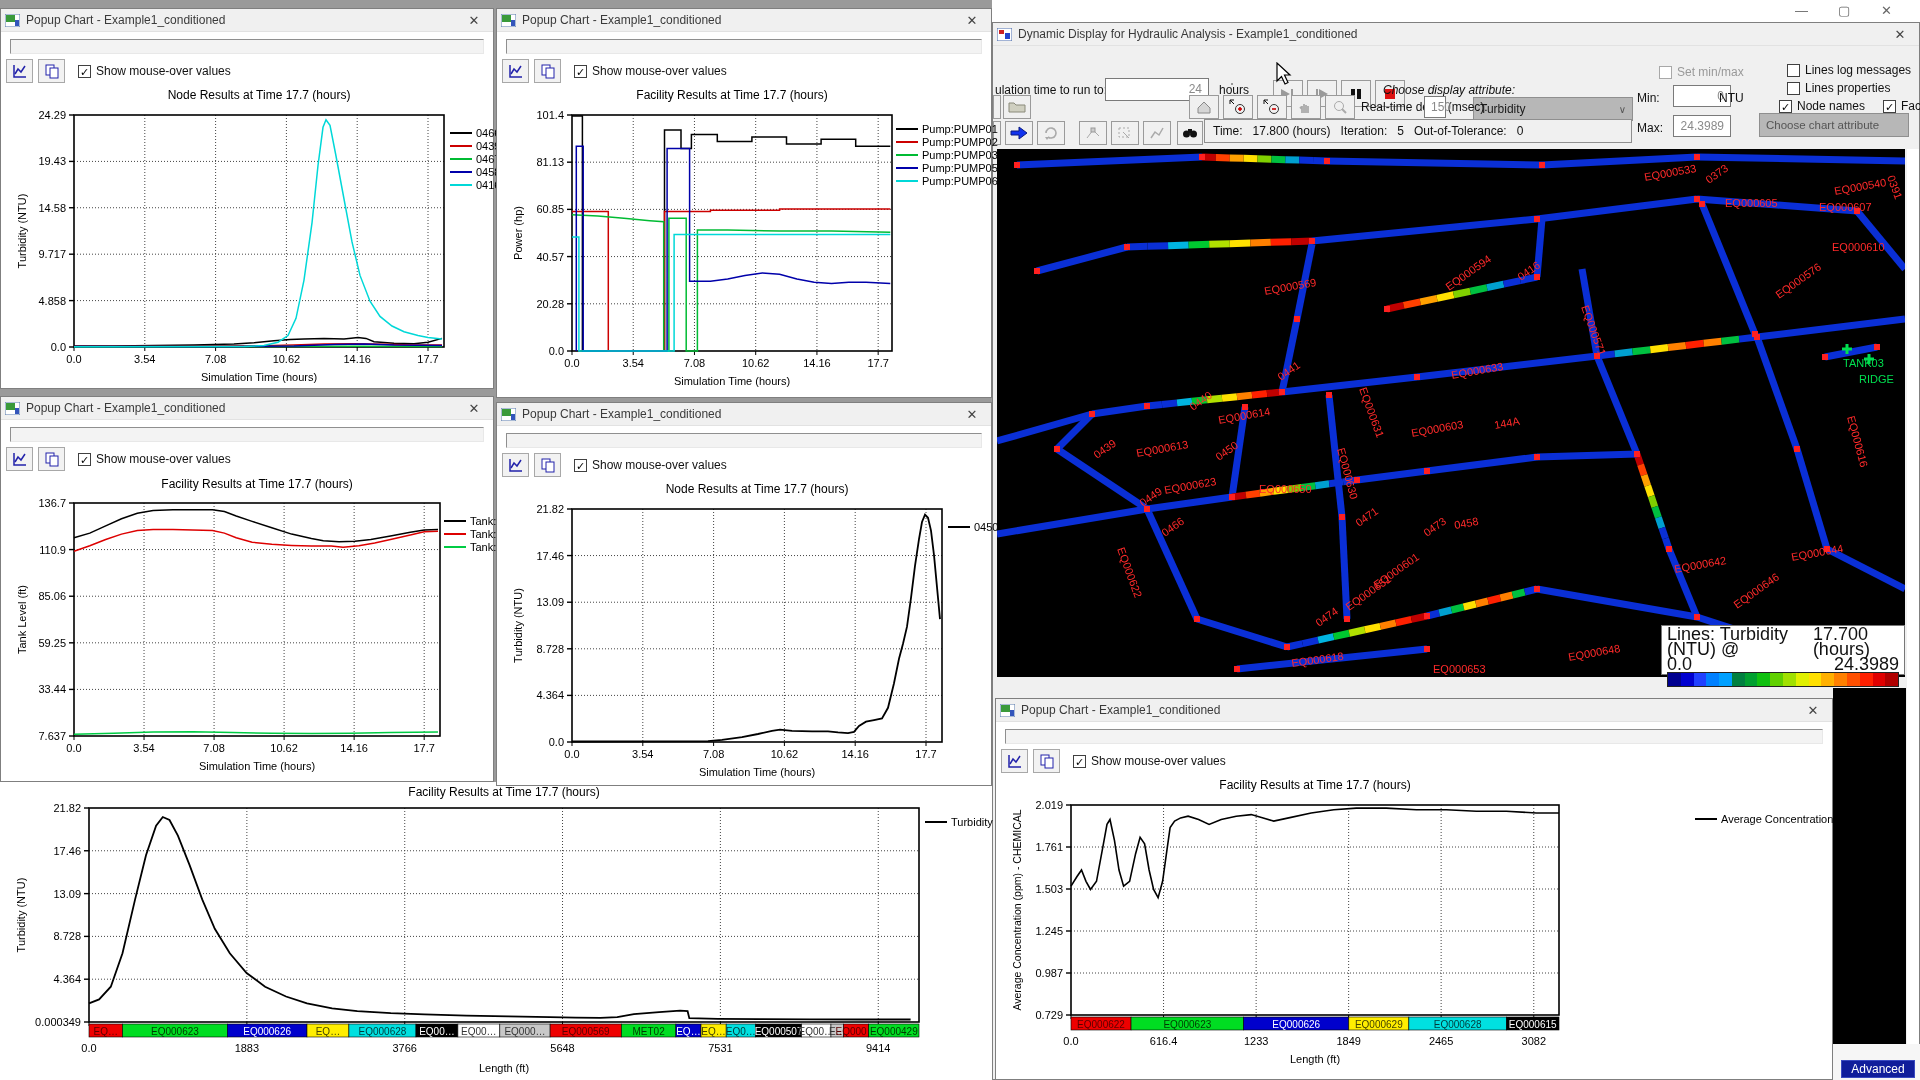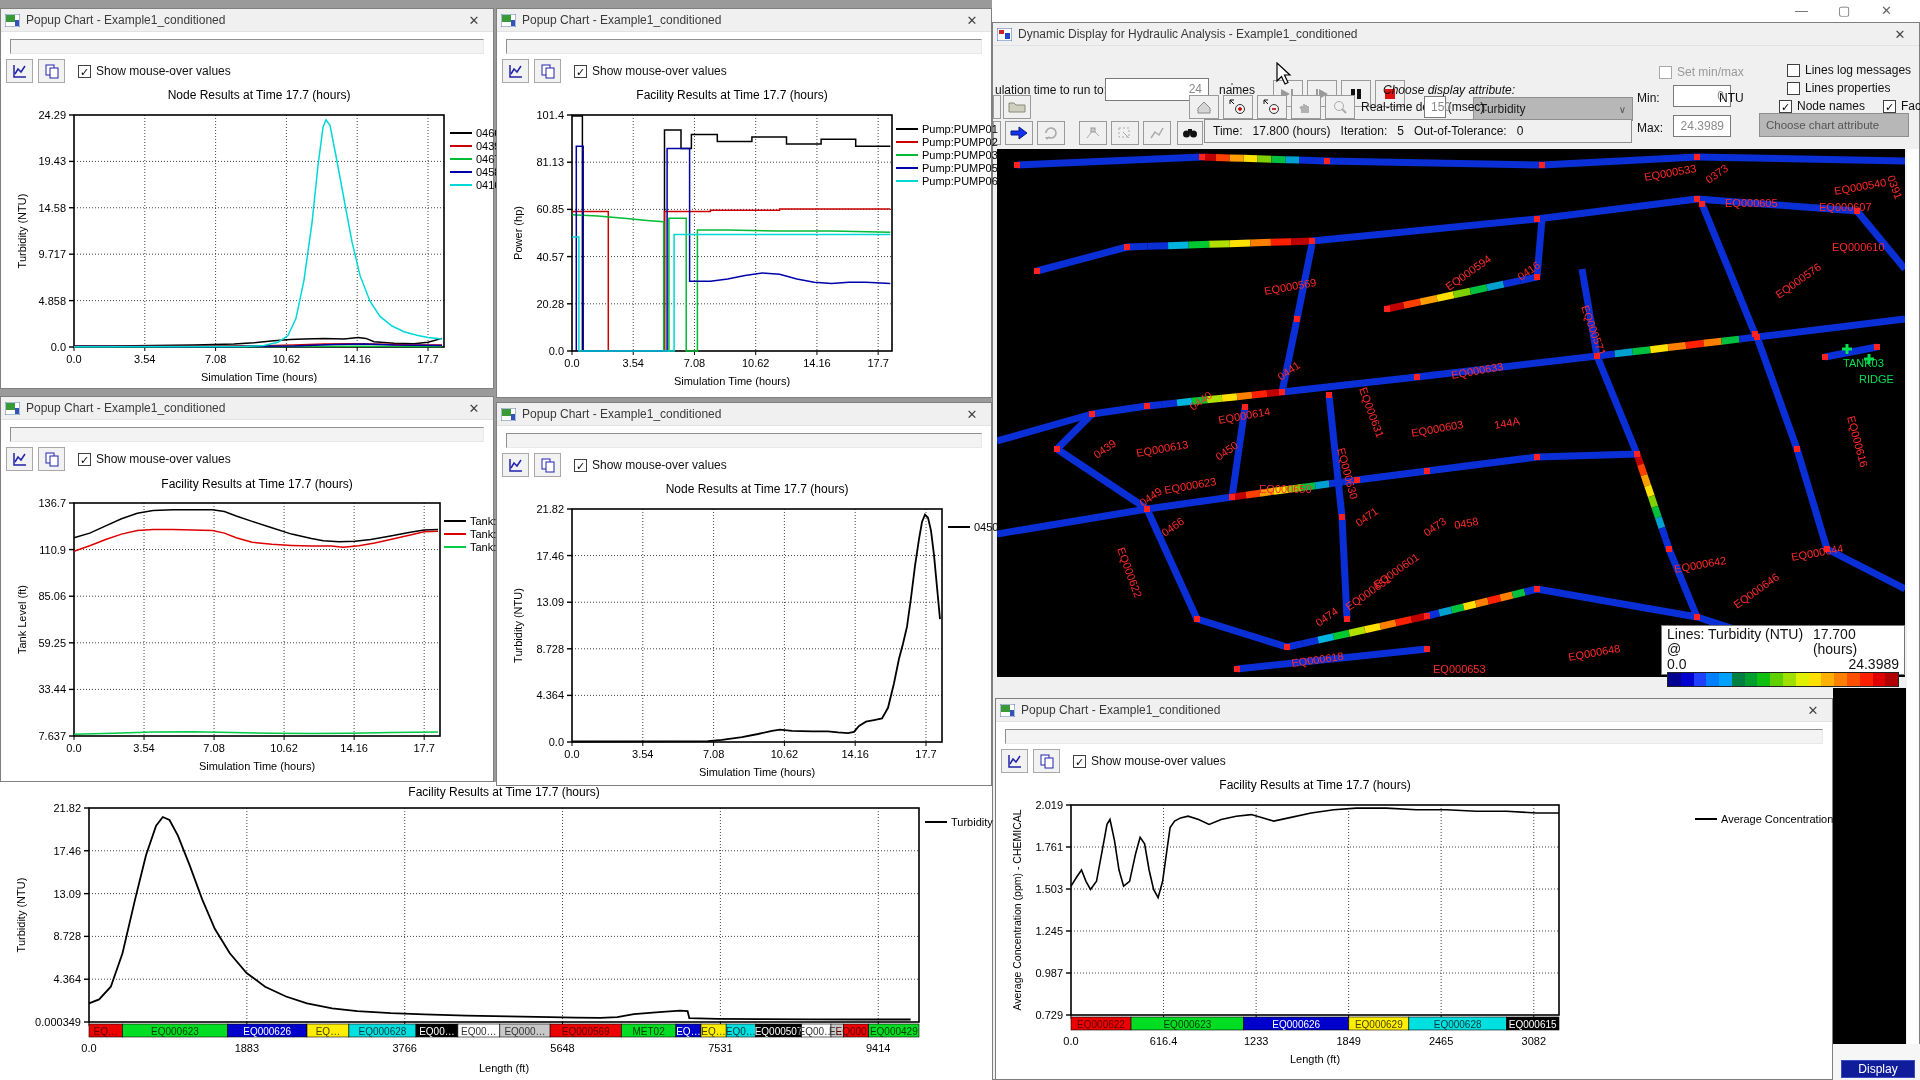--- a/index.html
+++ b/index.html
@@ -26,21 +26,21 @@
   .minput{position:absolute;border:1px solid #7a7a7a;background:#fff;font-size:12px;color:#8a8a8a;
           text-align:right;padding:3px 6px;box-sizing:border-box;white-space:nowrap;}
   .mbtn{position:absolute;border:1px solid #9a9a9a;background:#f0f0f0;display:flex;align-items:center;
         justify-content:center;box-sizing:border-box;}
   .ddown{position:absolute;background:#b7b7b7;border:1px solid #8f8f8f;font-size:12px;color:#1c1c1c;
          display:flex;align-items:center;padding:0 6px;box-sizing:border-box;}
   .ddown .arr{margin-left:auto;color:#555;font-size:10px;}
   .statusbox{position:absolute;border:1px solid #8f8f8f;background:#f0f0f0;font-size:12px;color:#111;
              display:flex;align-items:center;gap:10px;padding:0 8px;box-sizing:border-box;white-space:nowrap;}
   .maplegend{position:absolute;background:#ffffff;border:1px solid #777;padding:1px 5px 3px 5px;
-             box-sizing:border-box;font-size:14px;color:#111;}
+             box-sizing:border-box;font-size:18px;color:#111;}
   .maplegend .row{display:flex;justify-content:space-between;line-height:15px;}
   .lbar{display:flex;height:13px;border:1px solid #222;}
   .lbar span{flex:1;}
   .advbtn{position:absolute;background:#101d9b;color:#fff;font-size:12px;display:flex;align-items:center;
           justify-content:center;border:1px solid #3a4ac0;box-sizing:border-box;}
 </style>
 </head>
 <body>
 
 <div class="screen">
@@ -59,21 +59,21 @@
           <rect x="8" y="5" width="5" height="6" fill="#2244cc"></rect>
         </svg>
       <span>Dynamic Display for Hydraulic Analysis - Example1_conditioned</span>
       <span class="grow"></span>
       <span class="closeX">✕</span>
     </div>
 
     <div style="position:absolute;left:0;top:24px;width:926px;height:122px;">
       <span class="mlabel" style="left:2px;top:36px;">ulation time to run to:</span>
       <div class="minput" style="left:112px;top:31px;width:104px;height:23px;">24</div>
-      <span class="mlabel" style="left:226px;top:36px;">names</span>
+      <span class="mlabel" style="left:226px;top:36px;">hours</span>
 
       <div class="mbtn" style="left:238px;top:36px;width:0;height:0;"></div>
       <div class="mbtn" style="left:280px;top:33px;width:30px;height:27px;">
         <svg width="16" height="12">
             <polygon points="1,1 10,6 1,11" fill="#9a9a9a"></polygon>
             <rect x="11" y="1" width="2" height="10" fill="#9a9a9a"></rect>
           </svg>
       </div>
       <div class="mbtn" style="left:314px;top:33px;width:30px;height:27px;">
         <svg width="16" height="12">
@@ -462,21 +462,21 @@
           <span style="background: rgb(176, 0, 0);"></span>
         </div>
     </div>
 
     <div style="position:absolute;left:914px;top:126px;width:12px;height:930px;background:#fff;"></div>
   </div>
 
   <div style="position:absolute;left:1833px;top:688px;width:73px;height:356px;background:#000;"></div>
   <div style="position:absolute;left:1833px;top:1044px;width:87px;height:36px;background:#f6f6f6;"></div>
   <div class="advbtn" style="left:1841px;top:1060px;width:74px;height:18px;">
-    <span>Display</span>
+    <span>Advanced</span>
   </div>
 
   <div style="position:absolute;left:0;top:782px;width:992px;height:298px;background:#fff;">
     <div class="chart" style="top:0;"><svg width="992" height="298">
           <text x="493" y="14" font-size="12" fill="#000" text-anchor="middle">Facility Results at Time 17.7 (hours)</text>
           <line x1="73" y1="26" x2="78" y2="26" stroke="#000" stroke-width="1.4"></line>
           <text x="70" y="30" font-size="11" fill="#000" text-anchor="end">21.82</text>
           <line x1="78" y1="68.76076993583868" x2="908" y2="68.76076993583868" class="grid"></line>
           <line x1="73" y1="68.76076993583868" x2="78" y2="68.76076993583868" stroke="#000" stroke-width="1.4"></line>
           <text x="70" y="72.76076993583868" font-size="11" fill="#000" text-anchor="end">17.46</text>

